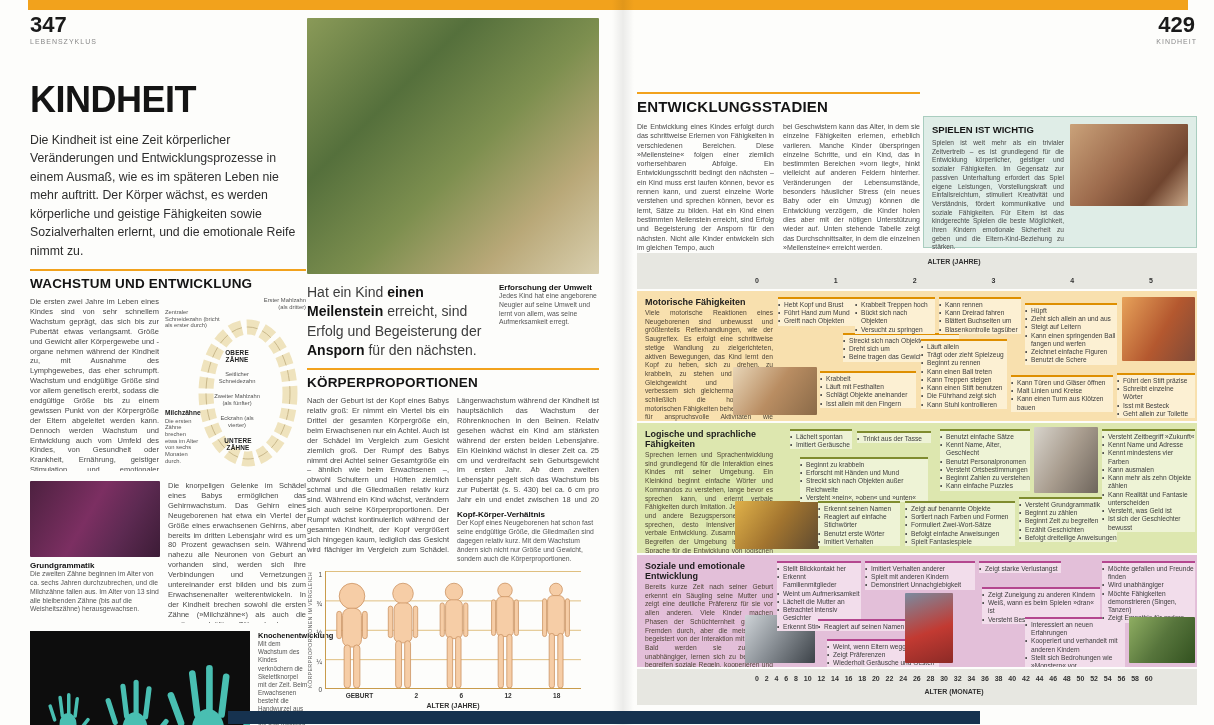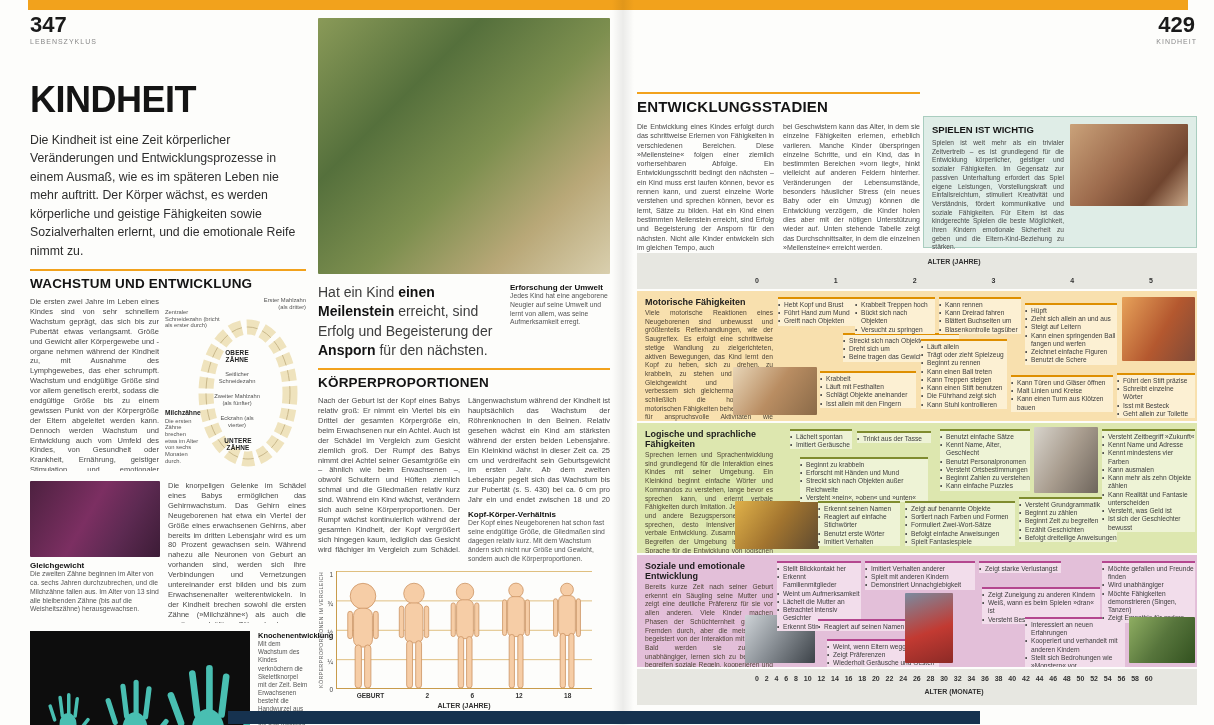--- a/index.html
+++ b/index.html
@@ -18,21 +18,21 @@
   .h2 { font-size:13.5px; font-weight:800; color:#141414; letter-spacing:.2px; }
   .rule { border:0; border-top:2px solid #F2A21C; }
   .body-sm { font-size:7.5px; line-height:1.32; color:#4a4a4a; text-align:justify; }
   .cap-t { font-size:8px; font-weight:700; color:#111; }
   .cap-x { font-size:6.8px; line-height:1.3; color:#555; }
   .ph { border-radius:1px; }
 
   
   #pageL { position:absolute; left:30px; top:14px; width:582px; height:700px; }
   .colA { position:absolute; left:0; top:0; width:276px; }
-  .colB { position:absolute; left:288px; top:4px; width:292px; }
+  .colB { position:absolute; left:277px; top:4px; width:292px; }
 
   .teeth-wrap { position:relative; width:142px; height:178px; font-size:5.8px; color:#555; }
   .teeth-wrap .lbl { position:absolute; line-height:1.15; }
   .teeth-wrap .bold-lbl { font-weight:700; color:#222; font-size:6.4px; letter-spacing:.2px; }
   .hands-box { position:relative; width:220px; height:130px; background:#0d0d0d; }
 
   .quote { font-size:14px; line-height:1.38; color:#3c3c3c; }
   .quote b { color:#121212; }
 
   
@@ -122,21 +122,21 @@
           <div class="lbl" style="left:0; top:112px; width:34px;">
             <span style="font-weight:700; color:#222; font-size:6.6px;">Milchzähne</span>
             <div style="margin-top:1px;">Die ersten Zähne brechen etwa im Alter von sechs Monaten durch.</div>
           </div>
         </div>
       </div>
 
       <div style="display:flex; gap:8px; margin-top:6px;">
         <div style="width:130px;">
           <div class="ph" style="width:130px; height:76px; background:linear-gradient(120deg,#4d2140 0%,#7c2f62 45%,#5d2a52 70%,#3c1c36 100%);"></div>
-          <div class="cap-t" style="margin-top:4px;">Gleichgewicht</div>
+          <div class="cap-t" style="margin-top:4px;">Grundgrammatik</div>
           <div class="cap-x">Die zweiten Zähne beginnen im Alter von ca. sechs Jahren durchzubrechen, und die Milchzähne fallen aus. Im Alter von 13 sind alle bleibenden Zähne (bis auf die Weisheitszähne) herausgewachsen.</div>
         </div>
         <div class="body-sm" style="width:138px; height:142px; overflow:hidden;">Die knorpeligen Gelenke im Schädel eines Babys ermöglichen das Gehirnwachstum. Das Gehirn eines Neugeborenen hat etwa ein Viertel der Größe eines erwachsenen Gehirns, aber bereits im dritten Lebensjahr wird es um 80 Prozent gewachsen sein. Während nahezu alle Neuronen von Geburt an vorhanden sind, werden sich ihre Verbindungen und Vernetzungen untereinander erst bilden und bis zum Erwachsenenalter weiterentwickeln. In der Kindheit brechen sowohl die ersten Zähne (»Milchzähne«) als auch die zweiten, endgültigen Zähne durch.</div>
       </div>
 
       <div style="display:flex; gap:8px; margin-top:8px;">
         <div>
           <div class="hands-box">
             <svg width="220" height="130" viewBox="0 0 220 130">
               <g fill="#49BFB2">

